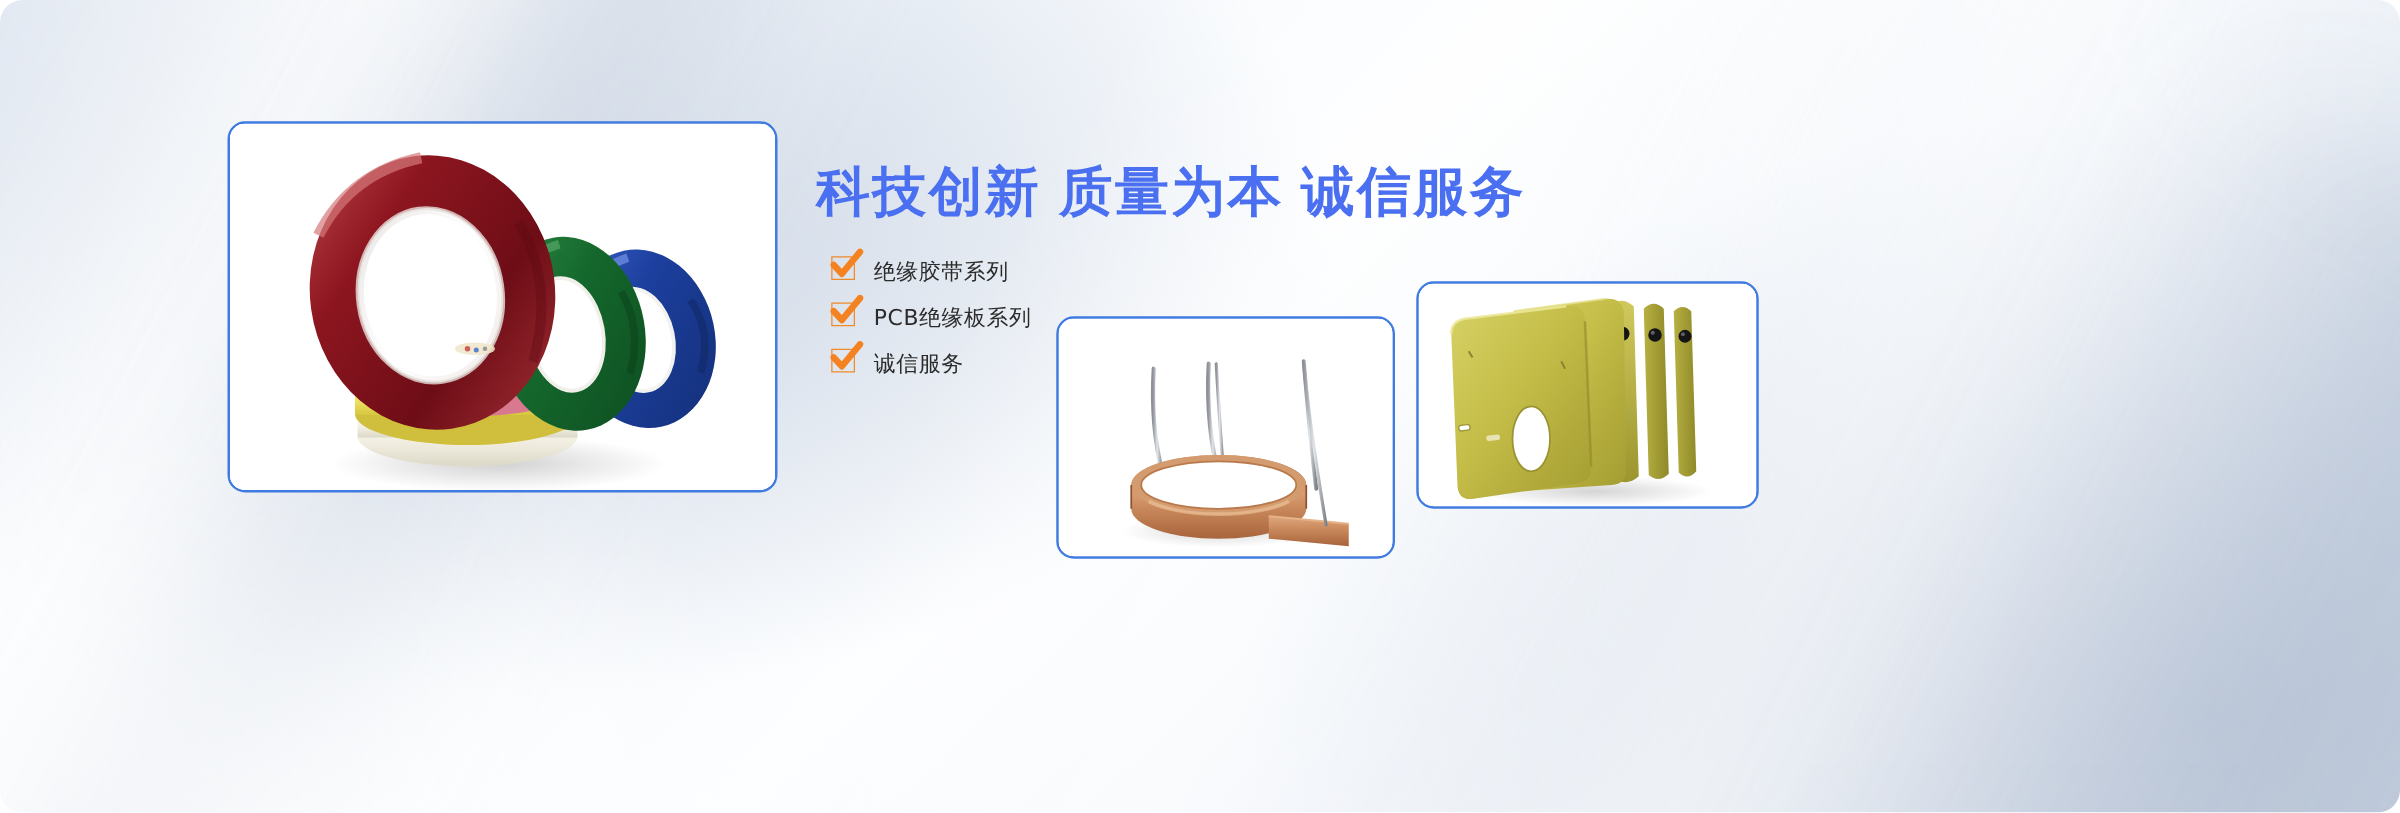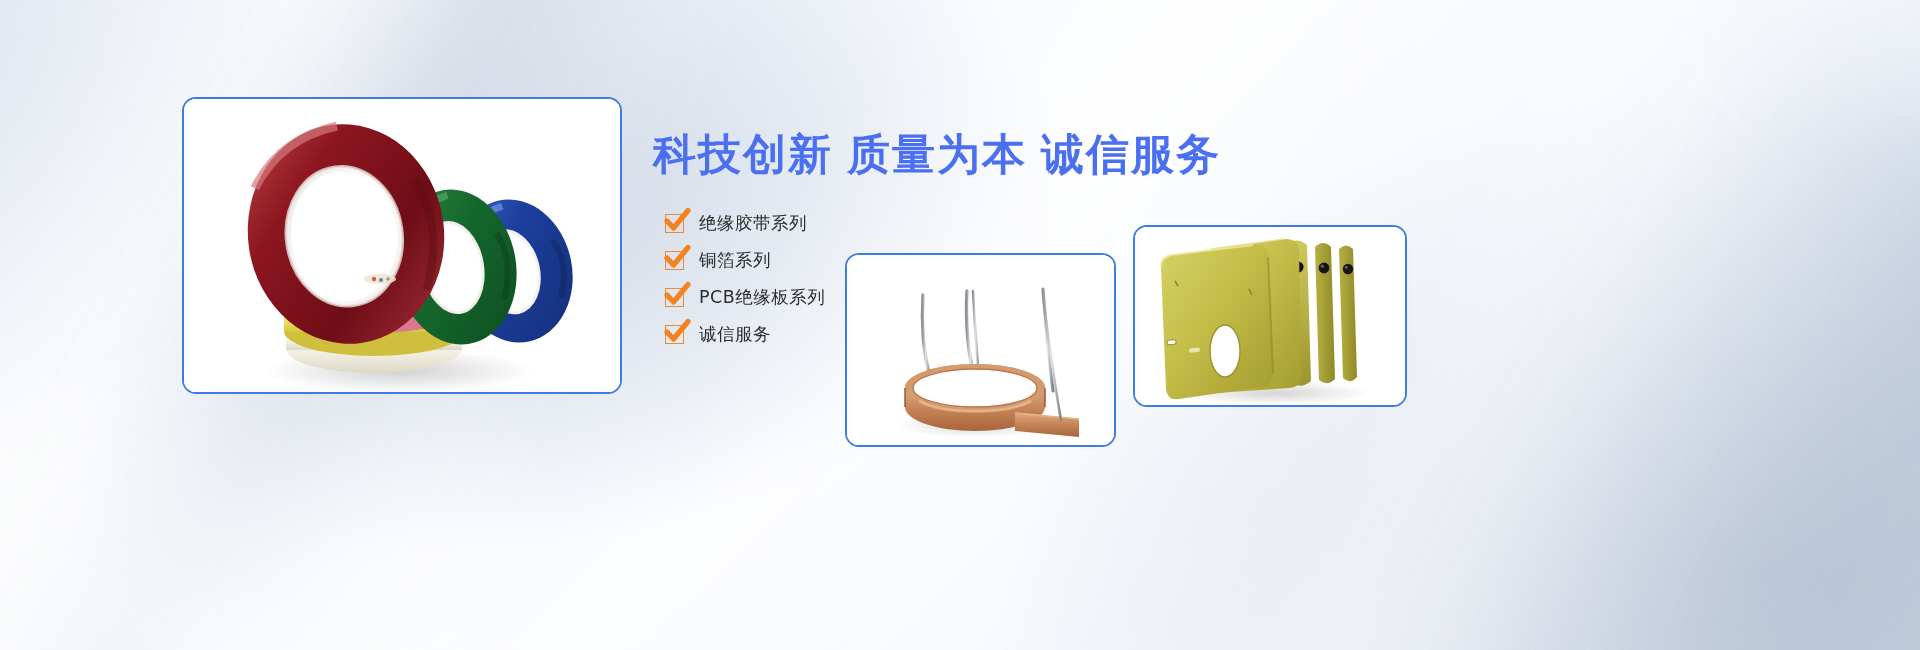--- a/index.html
+++ b/index.html
@@ -9,20 +9,21 @@
     font-family:"Liberation Sans","DejaVu Sans",sans-serif;
   }
   #banner{
     position:relative;width:1920px;height:650px;overflow:hidden;
     background:
       linear-gradient(115deg, rgba(255,255,255,0.0) 0%, rgba(255,255,255,0.55) 18%, rgba(255,255,255,0.0) 34%),
       linear-gradient(118deg, rgba(255,255,255,0.0) 40%, rgba(255,255,255,0.5) 55%, rgba(255,255,255,0.0) 70%),
       radial-gradient(ellipse 900px 520px at 22% 28%, #c9d3e2 0%, rgba(201,211,226,0) 72%),
       radial-gradient(ellipse 1100px 700px at 92% 88%, #c6d0df 0%, rgba(198,208,223,0) 70%),
       linear-gradient(135deg,#e8eef6 0%,#f4f8fc 28%,#fdfeff 48%,#eef3f9 70%,#dde5ef 100%);
+    border-radius: 18px;
   }
   
   .streak{position:absolute;pointer-events:none;transform-origin:center;}
   .s1{left:-180px;top:-340px;width:520px;height:1500px;transform:rotate(28deg);
       background:linear-gradient(90deg,rgba(255,255,255,0) 0%,rgba(255,255,255,.85) 50%,rgba(255,255,255,0) 100%);
       filter:blur(44px);opacity:.85;}
   .s2{left:140px;top:-420px;width:300px;height:1600px;transform:rotate(28deg);
       background:linear-gradient(90deg,rgba(190,203,221,0) 0%,rgba(178,192,212,.55) 50%,rgba(190,203,221,0) 100%);
       filter:blur(48px);opacity:.8;}
   .s3{left:1180px;top:-380px;width:640px;height:1600px;transform:rotate(26deg);
@@ -44,21 +45,21 @@
   .scene{position:absolute;inset:0;overflow:hidden;background:#fff;}
 
   
   #headline{
     position:absolute;left:653px;top:126px;width:640px;height:56px;
     font-size:43px;font-weight:bold;letter-spacing:2px;white-space:nowrap;
     color:#4a6ff0;line-height:56px;
   }
   
   #feature-list{position:absolute;left:665px;top:205px;width:360px;}
-  .feat{display:flex;align-items:center;height:36px;margin-bottom:1px;}
+  .feat{display:flex;height:36px;margin-bottom:1px;}
   .chk{position:relative;width:19px;height:19px;border:1.6px solid #f08a2a;box-sizing:border-box;flex:0 0 auto;margin-right:15px;background:transparent;}
   .chk svg{position:absolute;left:-2px;top:-7px;width:27px;height:27px;overflow:visible;}
   .feat-label{font-size:17.5px;color:#2b2b2b;font-family:"DejaVu Sans","Liberation Sans",sans-serif;letter-spacing:.5px;white-space:nowrap;}
 </style>
 </head>
 <body>
 
 <div id="banner">
 
   <div class="streak s1"></div>
@@ -185,28 +186,20 @@
 
     <div class="feat">
       <span class="chk">
         <svg viewBox="0 0 27 27">
           <path d="M3 13 L9.5 20 L24 2.5" fill="none" stroke="#f58220" stroke-width="5.2" stroke-linecap="round" stroke-linejoin="round"></path>
         </svg>
       </span>
       <span class="feat-label">绝缘胶带系列</span>
     </div>
 
-    <div class="feat">
-      <span class="chk">
-        <svg viewBox="0 0 27 27">
-          <path d="M3 13 L9.5 20 L24 2.5" fill="none" stroke="#f58220" stroke-width="5.2" stroke-linecap="round" stroke-linejoin="round"></path>
-        </svg>
-      </span>
-      <span class="feat-label">铜箔系列</span>
-    </div>
 
     <div class="feat">
       <span class="chk">
         <svg viewBox="0 0 27 27">
           <path d="M3 13 L9.5 20 L24 2.5" fill="none" stroke="#f58220" stroke-width="5.2" stroke-linecap="round" stroke-linejoin="round"></path>
         </svg>
       </span>
       <span class="feat-label">PCB绝缘板系列</span>
     </div>
 

